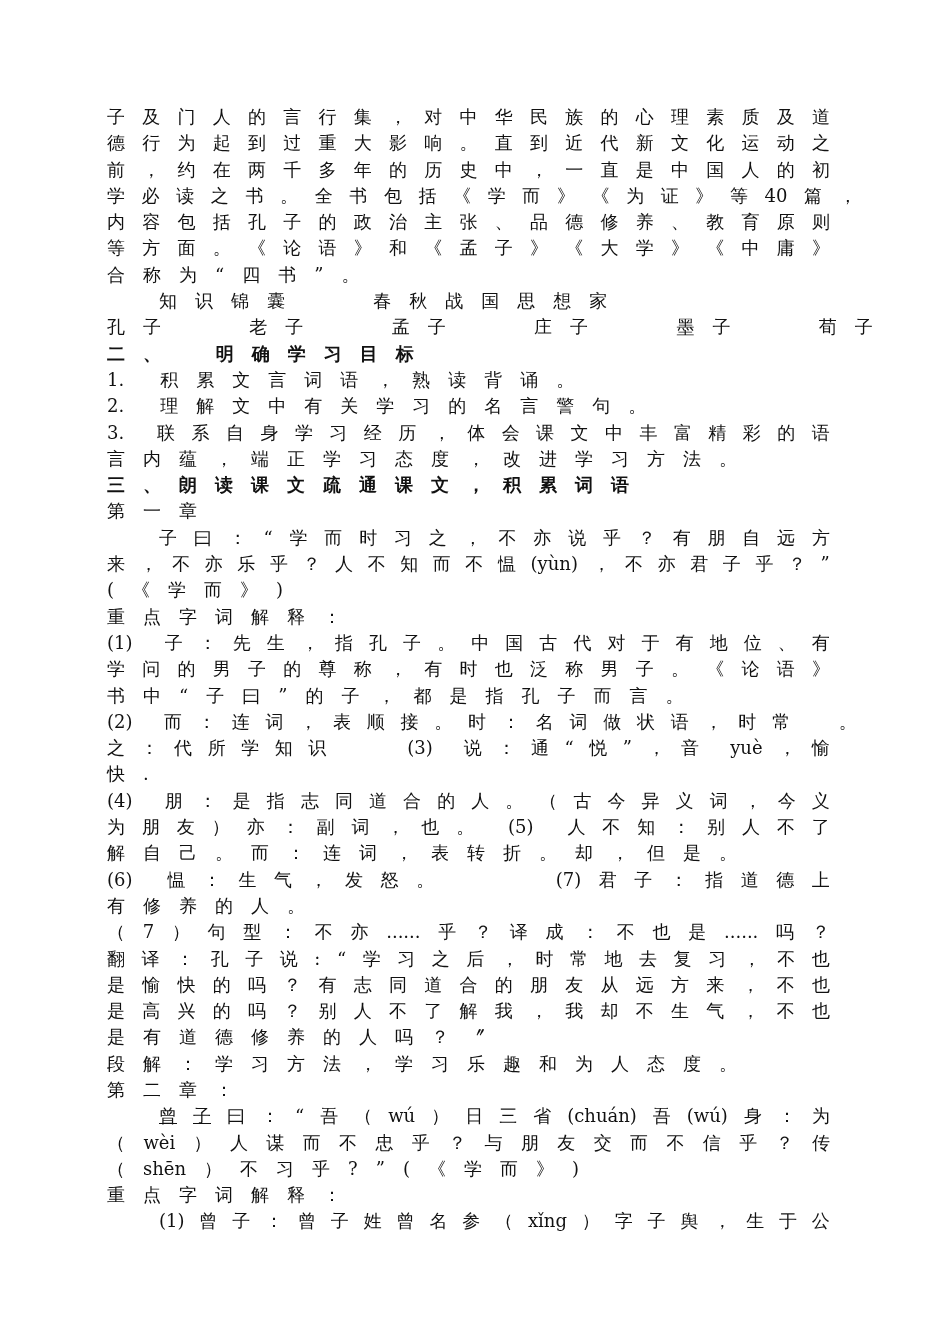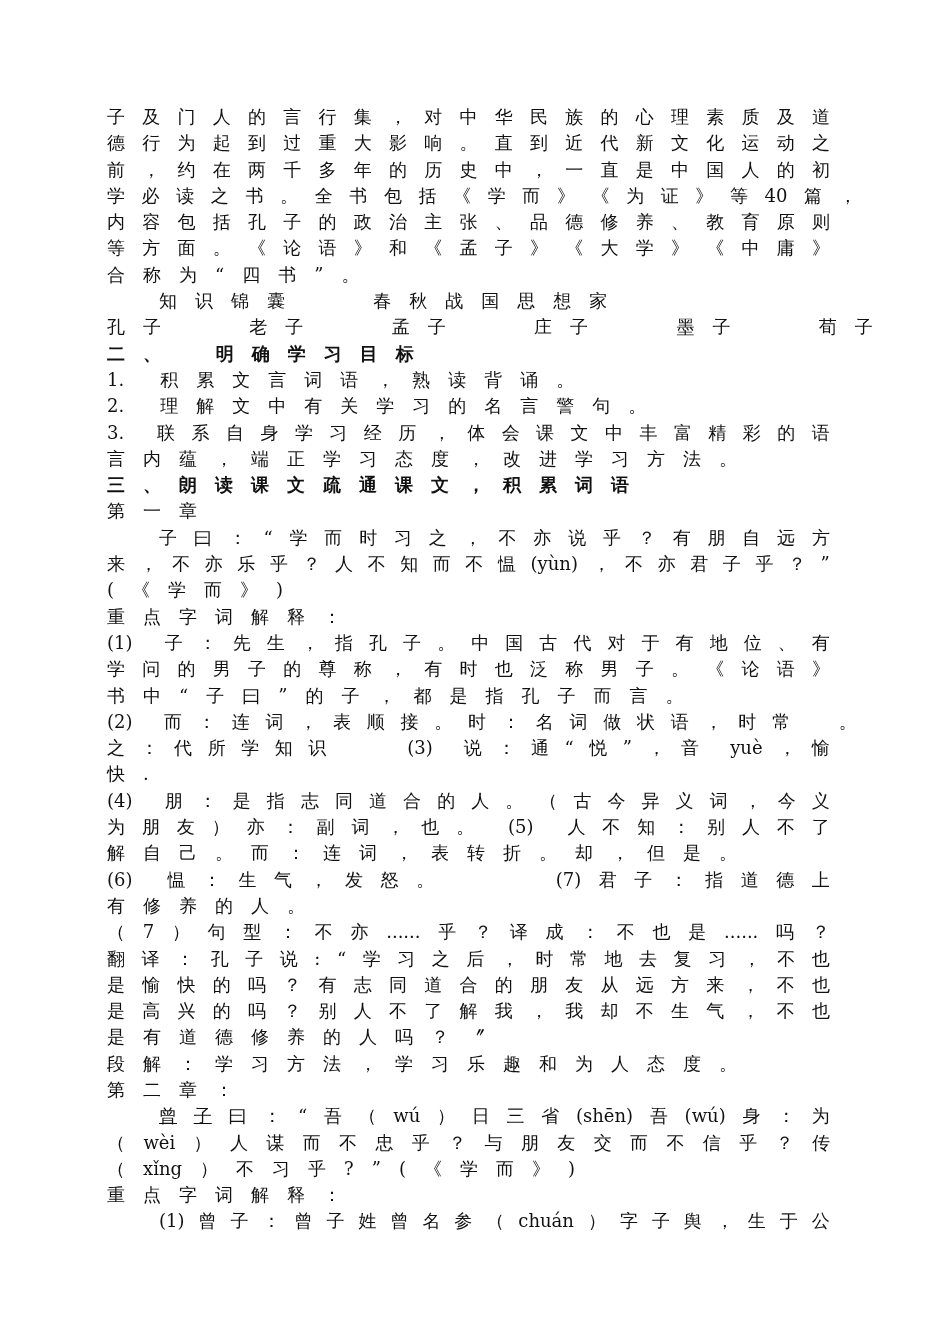--- a/index.html
+++ b/index.html
@@ -738,21 +738,21 @@
       <span class="ch">曰</span>
       <span class="ch">：</span>
       <span class="ch">“</span>
       <span class="ch">吾</span>
       <span class="ch">（</span>
       <span class="ch">wú</span>
       <span class="ch">）</span>
       <span class="ch">日</span>
       <span class="ch">三</span>
       <span class="ch">省</span>
-      <span class="ch">(shēn)</span>
+      <span class="ch">(chuán)</span>
       <span class="ch">吾</span>
       <span class="ch">(wú)</span>
       <span class="ch">身</span>
       <span class="ch">：</span>
       <span class="ch">为</span>
     </div>
     <div class="line">
       <span class="ch">（</span>
       <span class="ch">wèi</span>
       <span class="ch">）</span>
@@ -769,21 +769,21 @@
       <span class="ch">交</span>
       <span class="ch">而</span>
       <span class="ch">不</span>
       <span class="ch">信</span>
       <span class="ch">乎</span>
       <span class="ch">？</span>
       <span class="ch">传</span>
     </div>
     <div class="line left">
       <span class="ch">（</span>
-      <span class="ch">xǐng</span>
+      <span class="ch">shēn</span>
       <span class="ch">）</span>
       <span class="ch">不</span>
       <span class="ch">习</span>
       <span class="ch">乎</span>
       <span class="ch">?</span>
       <span class="ch">”</span>
       <span class="ch">(</span>
       <span class="ch">《</span>
       <span class="ch">学</span>
       <span class="ch">而</span>
@@ -804,21 +804,21 @@
       <span class="ch">曾</span>
       <span class="ch">子</span>
       <span class="ch">：</span>
       <span class="ch">曾</span>
       <span class="ch">子</span>
       <span class="ch">姓</span>
       <span class="ch">曾</span>
       <span class="ch">名</span>
       <span class="ch">参</span>
       <span class="ch">（</span>
-      <span class="ch">chuán</span>
+      <span class="ch">xǐng</span>
       <span class="ch">）</span>
       <span class="ch">字</span>
       <span class="ch">子</span>
       <span class="ch">舆</span>
       <span class="ch">，</span>
       <span class="ch">生</span>
       <span class="ch">于</span>
       <span class="ch">公</span>
     </div>
   </div>

